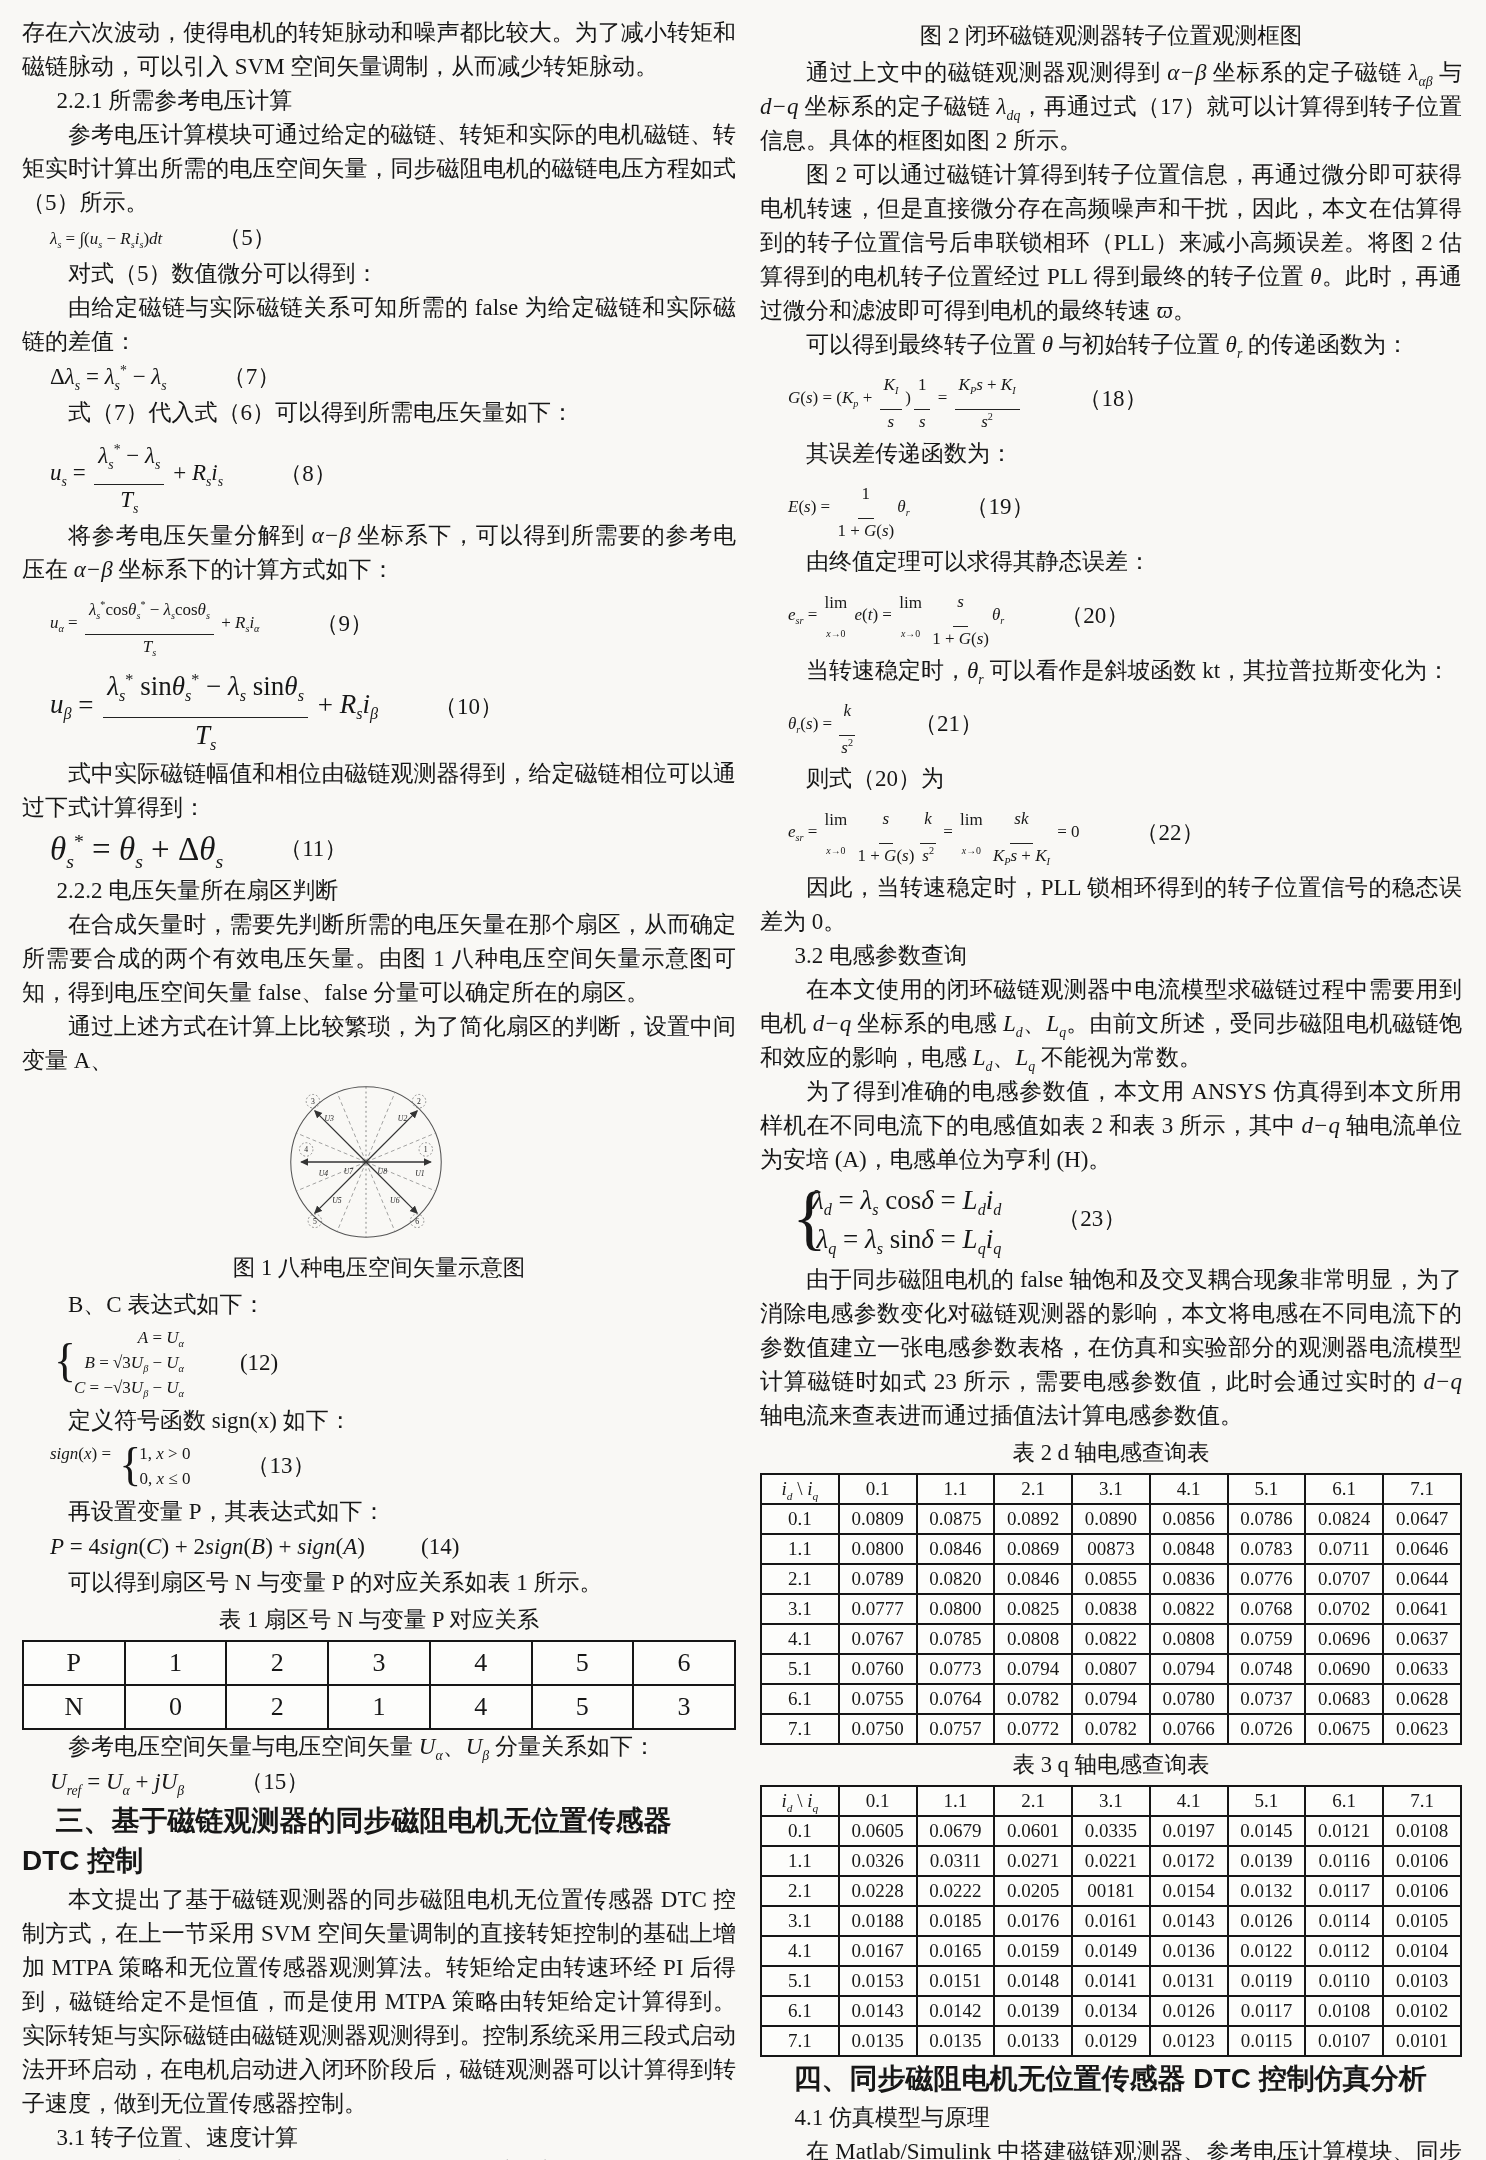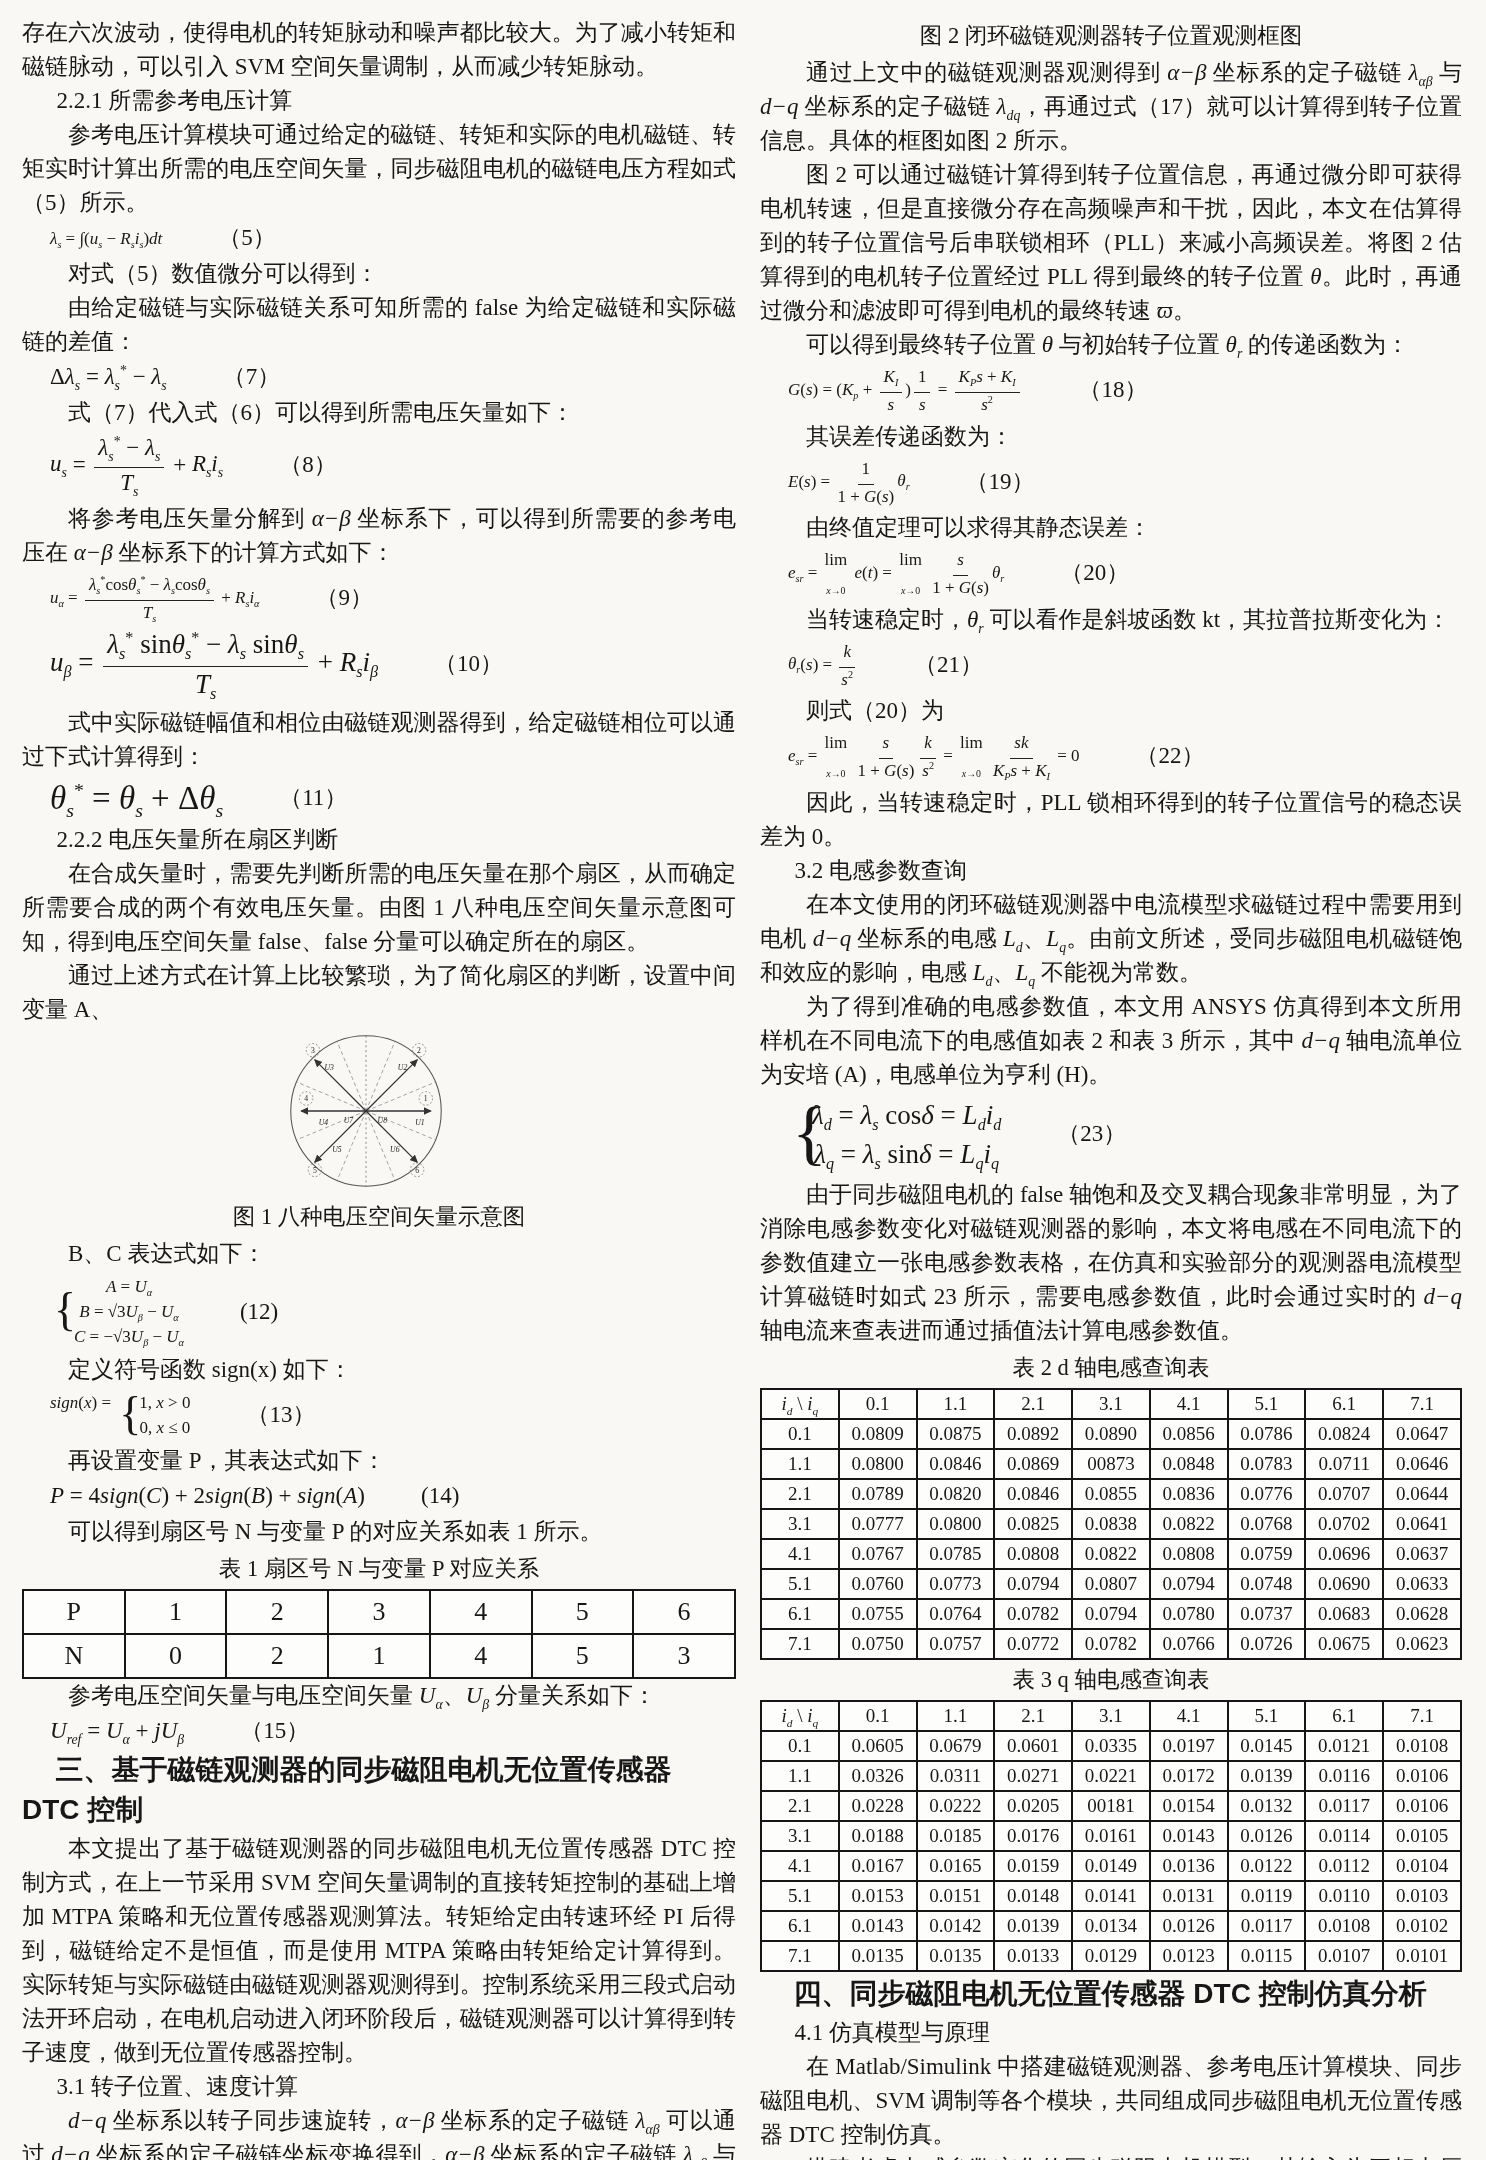--- a/index.html
+++ b/index.html
@@ -12,23 +12,23 @@
   p.noind{text-indent:0;}
   p.subhead{text-indent:1.5em;}
   .sechead{font-family:"Liberation Sans","DejaVu Sans",sans-serif;font-weight:700;
            font-size:28px;line-height:40px;text-indent:1.2em;margin:2px 0;text-align:left;}
   .tcap{font-size:22.5px;line-height:36px;text-align:center;margin:2px 0;text-indent:0;}
   .eq{display:flex;align-items:center;margin:4px 0 4px 28px;font-size:21px;line-height:1.25;}
   .eq .eq-num{margin-left:56px;font-size:23px;white-space:nowrap;font-style:normal;}
   sub,sup{font-size:0.6em;line-height:0;}
   .frac{display:inline-flex;flex-direction:column;align-items:center;vertical-align:middle;
         margin:0 3px;text-align:center;}
-  .frac .nm{display:block;padding:0 4px 5px;border-bottom:1.5px solid #222;}
+  .frac .nm{display:block;padding:0 4px 14px;border-bottom:1.5px solid #222;margin-top:8px;}
   .frac .dn{display:block;padding-top:1px;}
-  .cases{display:inline-flex;flex-direction:column;align-items:center;margin-left:16px;
+  .cases{display:inline-flex;flex-direction:column;align-items:flex-end;margin-left:16px;
          position:relative;padding-left:8px;}
   .cases::before{content:"{";position:absolute;left:-12px;top:50%;transform:translateY(-54%);
          font-size:2.7em;font-weight:400;}
   .cases>span{line-height:1.45;}
   .lim{display:inline-flex;flex-direction:column;align-items:center;vertical-align:middle;
        margin:0 3px;line-height:1;gap:16px;}
   .lim .lower{font-size:0.58em;margin-top:2px;}
   .eq-sm{font-size:17px;}
   .eq-md{font-size:23px;}
   .eq-lg{font-size:27px;}

